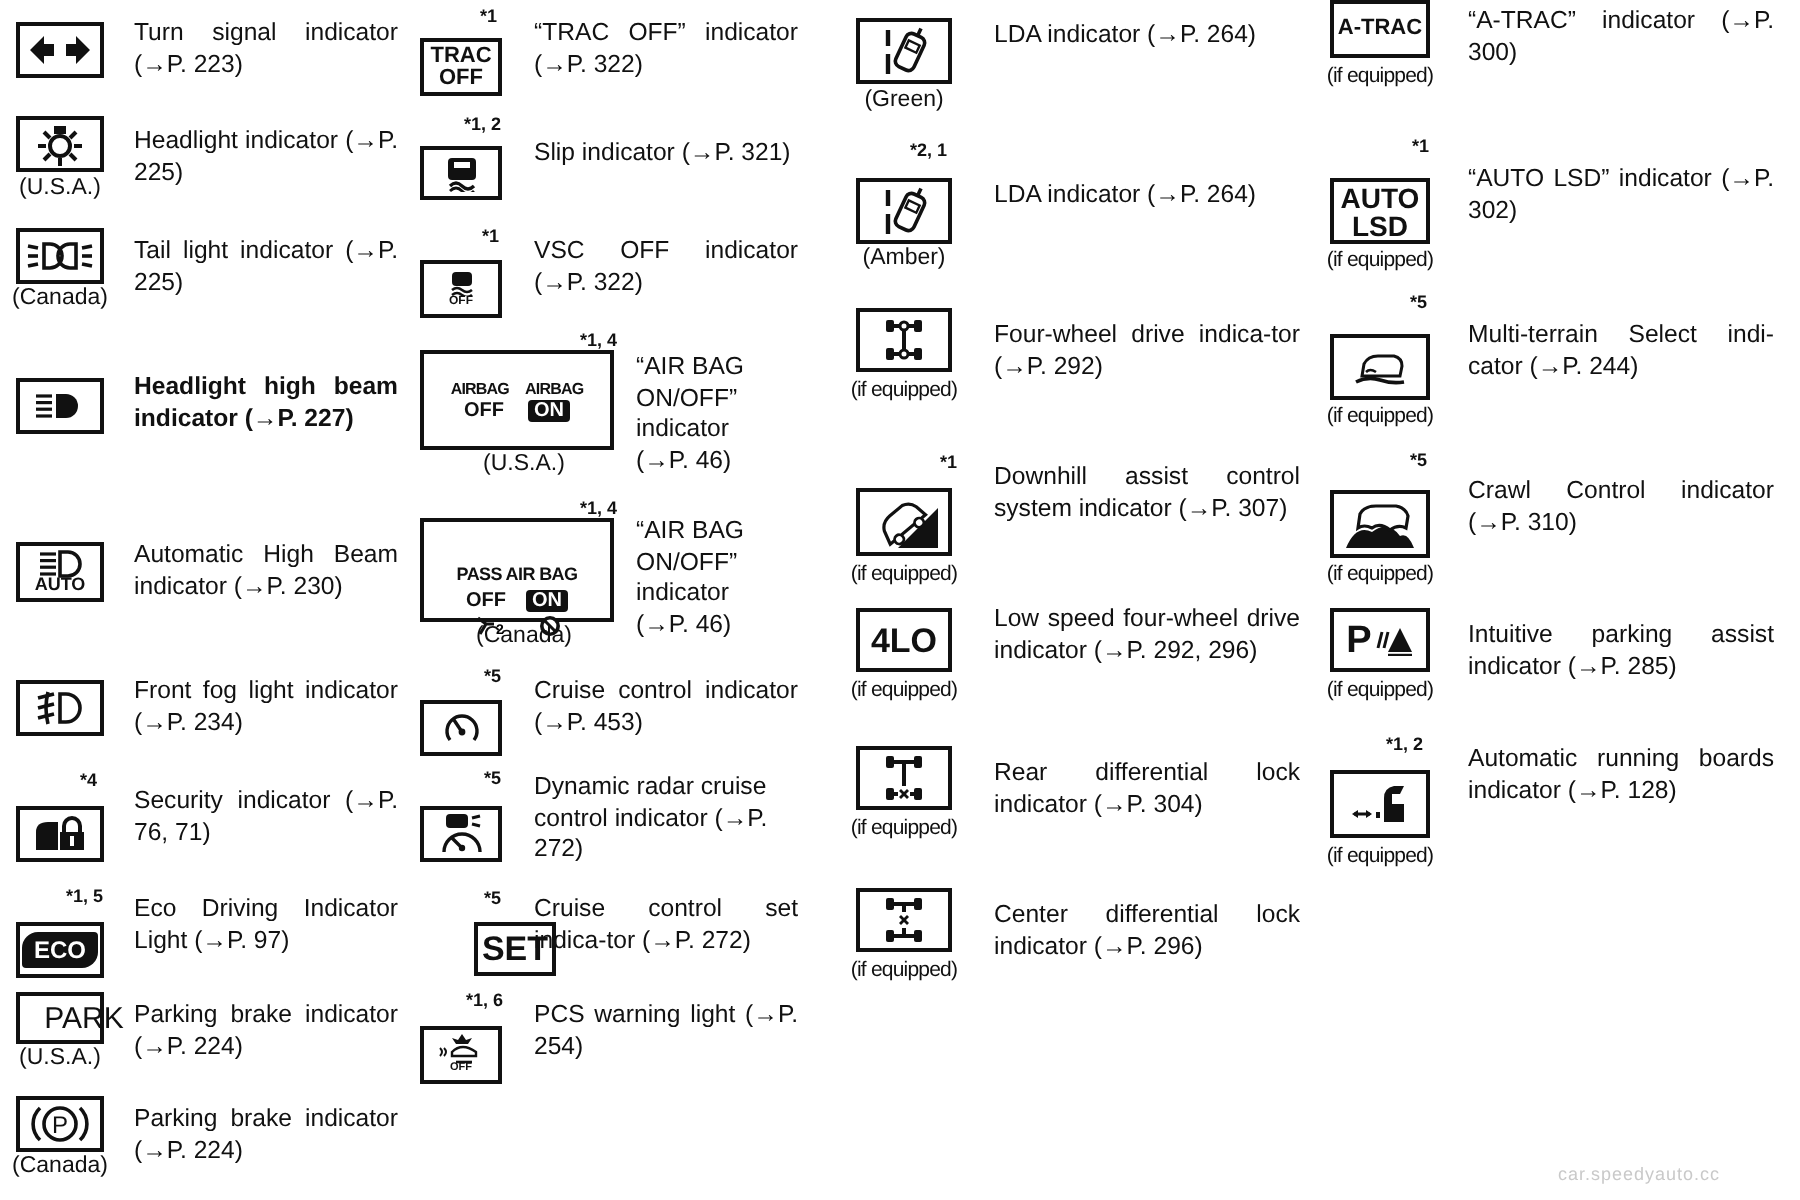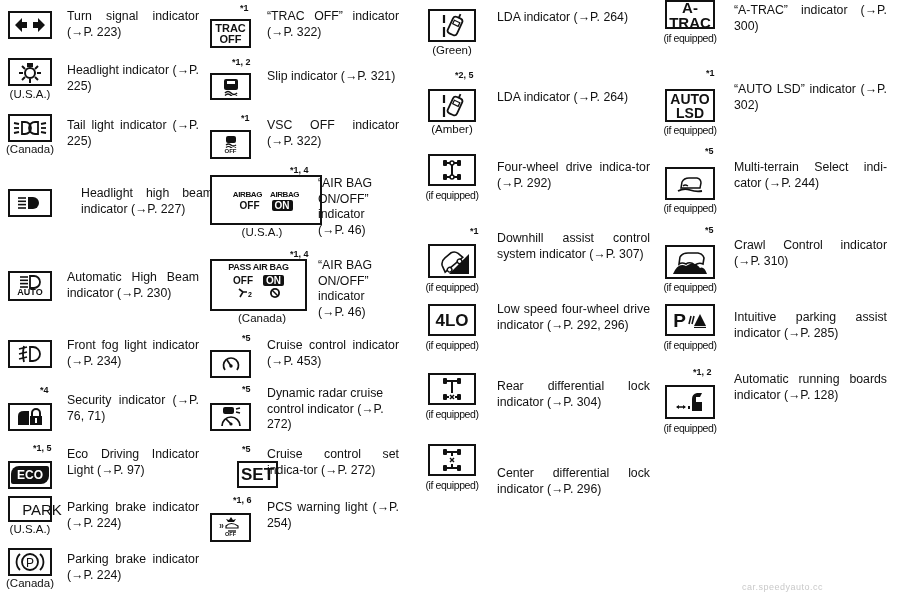--- a/index.html
+++ b/index.html
@@ -3,21 +3,21 @@
 <meta charset="utf-8">
 <style>
   html,body{margin:0;padding:0;background:#fff;}
   body{width:900px;height:600px;position:relative;overflow:hidden;font-family:"Liberation Sans",sans-serif;color:#111;}
   .entry{position:absolute;}
   .icon{position:absolute;border:2px solid #111;background:#fff;box-sizing:border-box;display:flex;align-items:center;justify-content:center;}
   .cap{position:absolute;font-size:11.5px;text-align:center;white-space:nowrap;color:#111;}
   .note{position:absolute;font-size:9px;font-weight:bold;white-space:nowrap;}
   .desc{position:absolute;font-size:12.3px;line-height:15.5px;text-align:justify;text-align-last:left;}
   .boxtxt{font-weight:bold;text-align:center;line-height:1.0;}
-  .watermark{position:absolute;left:742px;top:582px;font-size:9px;color:#c9c9c9;letter-spacing:0.5px;}
+  .watermark{position:absolute;left:779px;top:582px;font-size:9px;color:#c9c9c9;letter-spacing:0.5px;}
   svg{display:block;}
 </style>
 </head>
 <body>
 
 <div class="entry">
   <div class="icon" style="left:8px;top:11px;width:44px;height:28px;">
     <svg width="30" height="14" viewBox="0 0 30 14">
         <polygon points="0,7 7,0 7,4 12,4 12,10 7,10 7,14" fill="#111"></polygon>
         <polygon points="30,7 23,0 23,4 18,4 18,10 23,10 23,14" fill="#111"></polygon>
@@ -70,21 +70,21 @@
     <svg width="28" height="14" viewBox="0 0 28 14">
         <g stroke="#111" stroke-width="1.6">
           <line x1="2" y1="2" x2="10" y2="2"></line>
           <line x1="2" y1="5.3" x2="10" y2="5.3"></line>
           <line x1="2" y1="8.6" x2="10" y2="8.6"></line>
           <line x1="2" y1="12" x2="10" y2="12"></line>
         </g>
         <path d="M12 1 h5 a6 6 0 0 1 0 12 h-5 z" fill="#111"></path>
       </svg>
   </div>
-  <div class="desc" style="left:81px;top:186px;width:132px;">Headlight high beam indicator (→P. 227)</div>
+  <div class="desc" style="left:67px;top:186px;width:132px;font-weight:bold;">Headlight high beam indicator (→P. 227)</div>
 </div>
 
 <div class="entry">
   <div class="icon" style="left:8px;top:271px;width:44px;height:30px;flex-direction:column;">
     <svg width="28" height="14" viewBox="0 0 28 14">
         <g stroke="#111" stroke-width="1.6">
           <line x1="4" y1="2" x2="12" y2="2"></line>
           <line x1="4" y1="5.3" x2="12" y2="5.3"></line>
           <line x1="4" y1="8.6" x2="12" y2="8.6"></line>
           <line x1="4" y1="12" x2="12" y2="12"></line>
@@ -183,37 +183,37 @@
         <path d="M1 10 q2.5 -2 5 0 t5 0" fill="none" stroke="#111" stroke-width="1.3"></path>
         <path d="M1 12.5 q2.5 -2 5 0 t5 0" fill="none" stroke="#111" stroke-width="1.2"></path>
       </svg>
     <div class="boxtxt" style="font-size:6px;">OFF</div>
   </div>
   <div class="desc" style="left:267px;top:118px;width:132px;">VSC OFF indicator (→P. 322)</div>
 </div>
 
 <div class="entry">
   <div class="note" style="left:290px;top:165px;">*1, 4</div>
-  <div class="icon" style="left:210px;top:175px;width:112px;height:50px;flex-direction:column;">
+  <div class="icon" style="left:210px;top:175px;width:97px;height:50px;flex-direction:column;">
     <div style="display:flex;gap:8px;font-size:8px;font-weight:bold;letter-spacing:-0.4px;">
       <span>AIRBAG</span>
       <span>AIRBAG</span>
     </div>
     <div style="display:flex;gap:12px;font-size:10px;font-weight:bold;margin-top:1px;">
       <span>OFF</span>
       <span style="background:#111;color:#fff;padding:0 3px;border-radius:2px;">ON</span>
     </div>
   </div>
   <div class="cap" style="left:238px;top:226px;width:48px;">(U.S.A.)</div>
   <div class="desc" style="left:318px;top:176px;width:76px;text-align:left;">“AIR BAG ON/OFF” indicator (→P. 46)</div>
 </div>
 
 <div class="entry">
   <div class="note" style="left:290px;top:249px;">*1, 4</div>
-  <div class="icon" style="left:210px;top:259px;width:97px;height:52px;flex-direction:column;align-items:center;justify-content:flex-start;padding-top:1px;">
+  <div class="icon" style="left:210px;top:259px;width:97px;height:52px;flex-direction:column;align-items:center;justify-content:flex-start;padding-top:21px;">
     <div style="font-size:9px;font-weight:bold;letter-spacing:-0.3px;">PASS AIR BAG</div>
     <div style="display:flex;gap:10px;font-size:10px;font-weight:bold;margin-top:3px;">
       <span>OFF</span>
       <span style="background:#111;color:#fff;padding:0 3px;border-radius:2px;">ON</span>
     </div>
     <div style="display:flex;gap:16px;margin-top:1px;">
       <svg width="16" height="11" viewBox="0 0 16 11">
           <path d="M2 2 L6 5 L3 10 M6 5 L10 5" stroke="#111" stroke-width="1.6" fill="none"></path>
           <text x="11" y="10" font-size="7" font-weight="bold" font-family="Liberation Sans, sans-serif">2</text>
         </svg>
@@ -287,21 +287,21 @@
           <rect x="12" y="8" width="6" height="4" fill="none" stroke="#111" stroke-width="1.2"></rect>
           <line x1="15" y1="0" x2="15" y2="4" stroke="#111" stroke-width="1.8"></line>
         </g>
       </svg>
   </div>
   <div class="cap" style="left:424px;top:44px;width:56px;">(Green)</div>
   <div class="desc" style="left:497px;top:10px;width:160px;">LDA indicator (→P. 264)</div>
 </div>
 
 <div class="entry">
-  <div class="note" style="left:455px;top:70px;">*2, 5</div>
+  <div class="note" style="left:455px;top:70px;">*2, 1</div>
   <div class="icon" style="left:428px;top:89px;width:48px;height:33px;">
     <svg width="24" height="26" viewBox="0 0 24 26">
         <line x1="4" y1="2" x2="4" y2="10" stroke="#111" stroke-width="2.2"></line>
         <line x1="4" y1="14" x2="4" y2="24" stroke="#111" stroke-width="2.2"></line>
         <g transform="rotate(25 15 13)">
           <rect x="10" y="4" width="10" height="18" rx="3" fill="none" stroke="#111" stroke-width="1.8"></rect>
           <rect x="12" y="8" width="6" height="4" fill="none" stroke="#111" stroke-width="1.2"></rect>
           <line x1="15" y1="0" x2="15" y2="4" stroke="#111" stroke-width="1.8"></line>
         </g>
       </svg>
@@ -396,26 +396,26 @@
           <line x1="11" y1="4" x2="11" y2="8"></line>
           <line x1="11" y1="16" x2="11" y2="20"></line>
         </g>
         <g stroke="#111" stroke-width="1.4">
           <line x1="9" y1="10" x2="13" y2="14"></line>
           <line x1="13" y1="10" x2="9" y2="14"></line>
         </g>
       </svg>
   </div>
   <div class="cap" style="left:418px;top:479px;width:68px;font-size:10.5px;letter-spacing:-0.4px;">(if equipped)</div>
-  <div class="desc" style="left:497px;top:450px;width:153px;margin-top:16px;">Center differential lock indicator (→P. 296)</div>
+  <div class="desc" style="left:497px;top:450px;width:153px;">Center differential lock indicator (→P. 296)</div>
 </div>
 
 <div class="entry">
   <div class="icon" style="left:665px;top:0px;width:50px;height:29px;">
-    <div class="boxtxt" style="font-size:15px;">A-TRAC</div>
+    <div class="boxtxt" style="font-size:11px;">A-TRAC</div>
   </div>
   <div class="cap" style="left:656px;top:32px;width:68px;font-size:10.5px;letter-spacing:-0.4px;">(if equipped)</div>
   <div class="desc" style="left:734px;top:3px;width:153px;">“A-TRAC” indicator (→P. 300)</div>
 </div>
 
 <div class="entry">
   <div class="note" style="left:706px;top:68px;">*1</div>
   <div class="icon" style="left:665px;top:89px;width:50px;height:33px;flex-direction:column;">
     <div class="boxtxt" style="font-size:14px;">AUTO</div>
     <div class="boxtxt" style="font-size:14px;">LSD</div>

